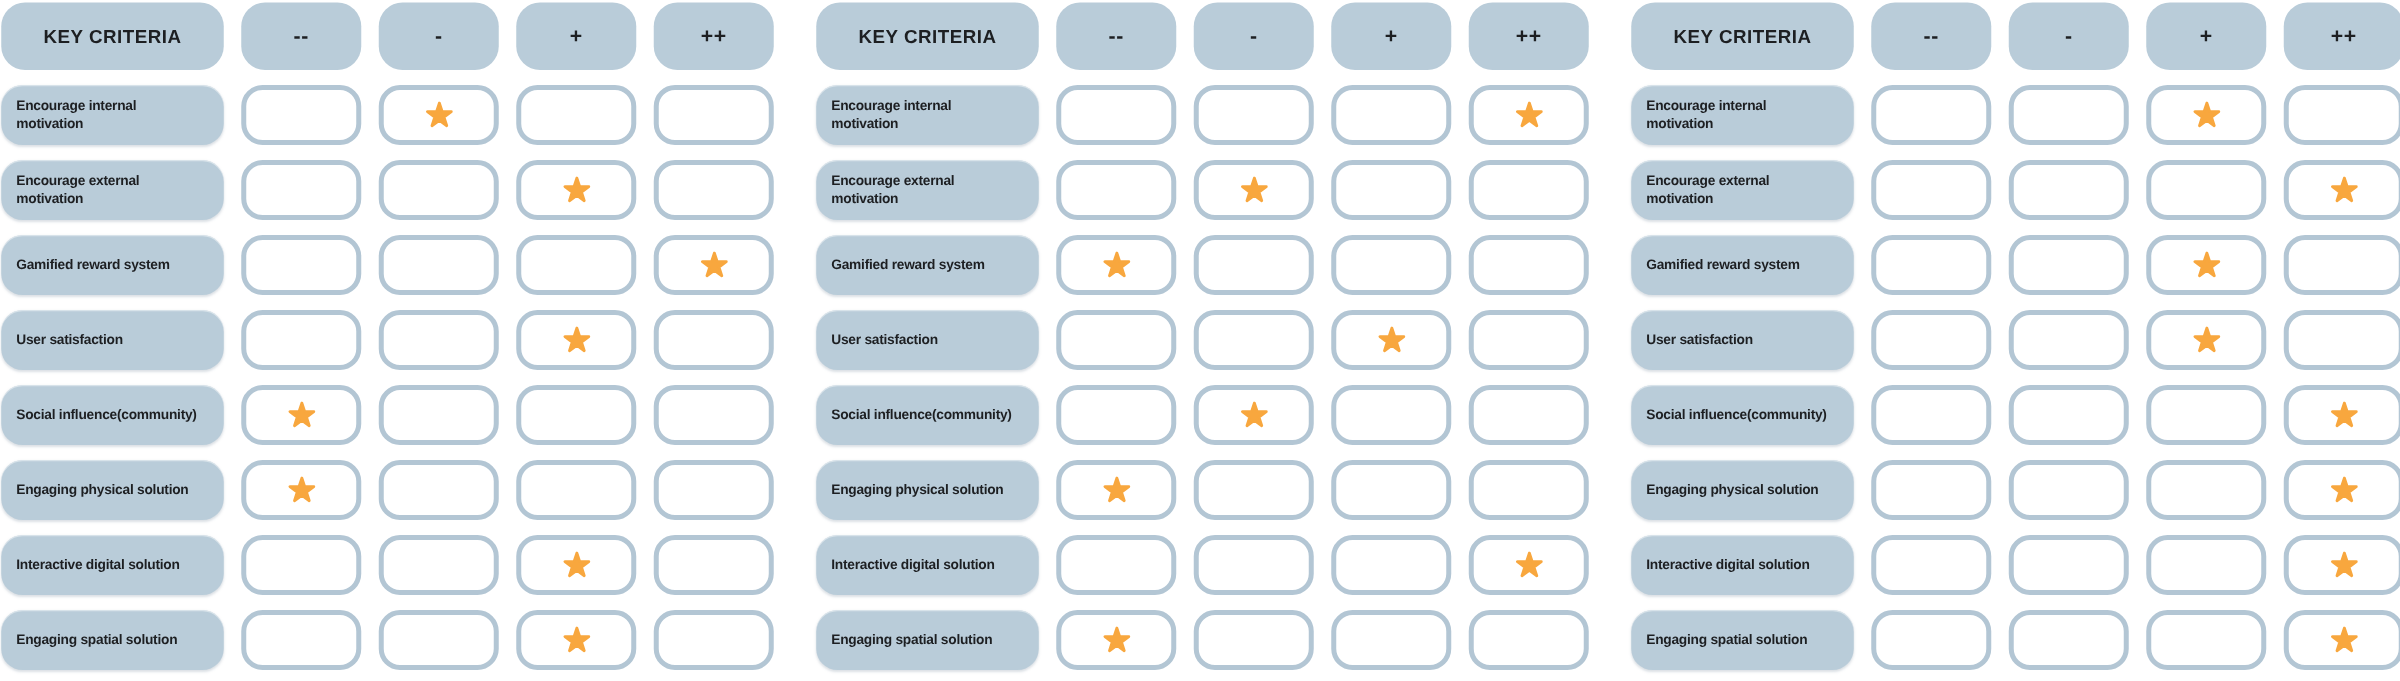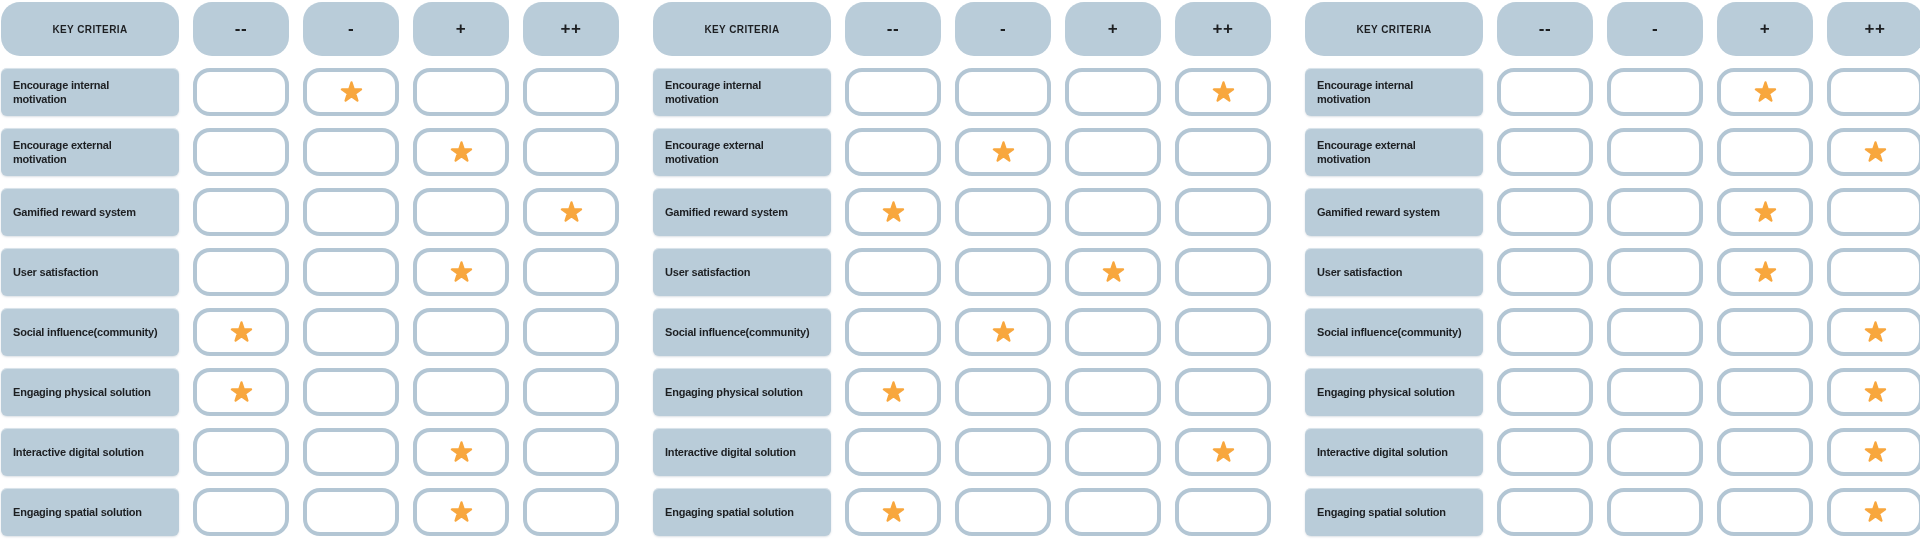--- a/index.html
+++ b/index.html
@@ -29,30 +29,30 @@
   .hdr {
     background: var(--fill);
     border-radius: 19px;
     display: flex;
     align-items: center;
     justify-content: center;
     color: var(--text);
     font-weight: bold;
   }
   .hdr.crit-hdr {
-    font-size: 10px;
+    font-size: 15px;
     letter-spacing: 0.4px;
   }
   .hdr.rate-hdr {
     font-size: 17px;
     letter-spacing: 0.5px;
   }
   .crit {
     background: var(--fill);
-    border-radius: 6px;
+    border-radius: 17px;
     display: flex;
     align-items: center;
     padding-left: 12px;
     padding-right: 16px;
     color: var(--text);
     font-weight: bold;
     font-size: 11px;
     letter-spacing: -0.2px;
     line-height: 1.3;
     white-space: pre;

